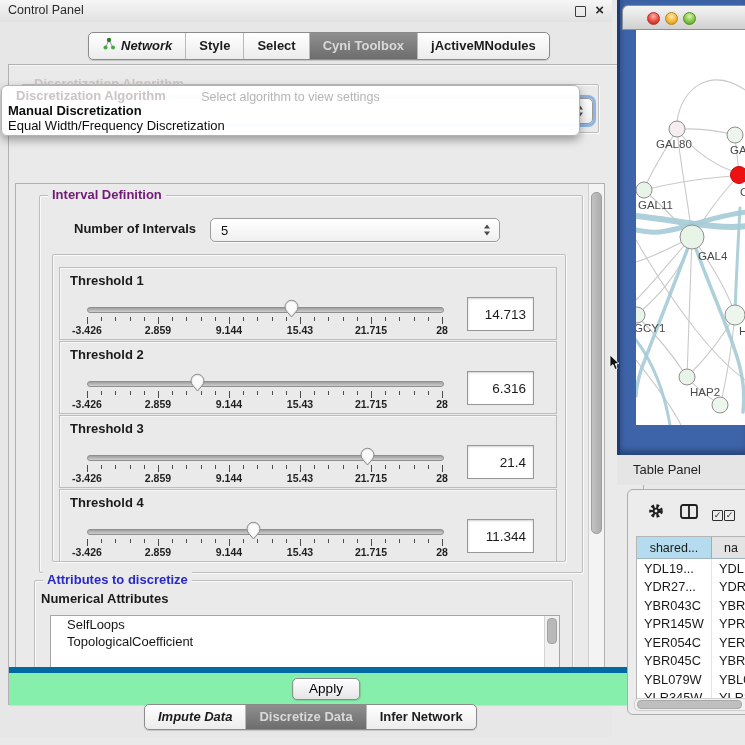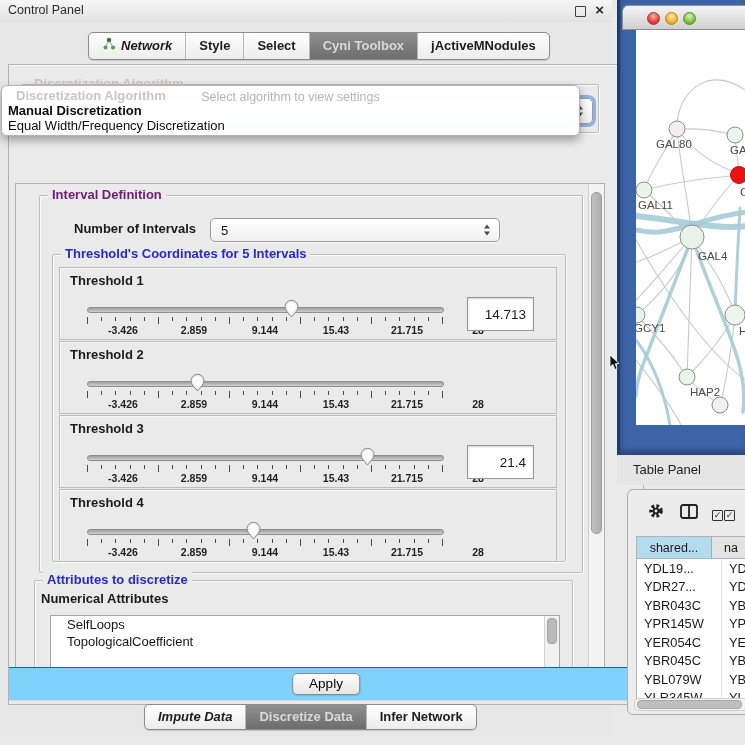--- a/index.html
+++ b/index.html
@@ -60,31 +60,31 @@
 
   .thr-box{position:absolute;left:6px;width:496px;height:71px;border:1px solid #bdbdbd;
            box-shadow:inset 1px 1px 0 #f7f7f7;}
   .thr-label{position:absolute;left:10px;top:5px;font-weight:bold;font-size:13px;}
   .track{position:absolute;left:27px;top:39px;width:355px;height:4px;border-radius:3px;
          background:linear-gradient(#9f9f9f,#cfcfcf);border:1px solid #8f8f8f;}
   .knob{position:absolute;top:31px;width:15px;height:19px;z-index:5;}
   .ticks{position:absolute;left:0;top:49px;height:8px;width:100%;}
   .tick{position:absolute;top:0;width:1px;background:#4c4c4c;}
   .tlabels{position:absolute;left:0;top:56px;height:12px;width:100%;font-size:10.5px;font-weight:bold;color:#1f1f1f;}
-  .tlabel{position:absolute;transform:translateX(-50%);white-space:nowrap;margin-left:36px;}
+  .tlabel{position:absolute;transform:translateX(-50%);white-space:nowrap;}
   .valbox{position:absolute;left:407px;top:29px;width:58px;height:32px;background:#fff;border:1px solid #979797;
           box-shadow:inset 0 1px 2px rgba(0,0,0,.18);display:flex;align-items:center;justify-content:flex-end;
           padding-right:7px;font-size:13.5px;}
 
   #attr-list{position:absolute;left:15px;top:34px;right:12px;height:52px;background:#fff;border:1px solid #a6a6a6;overflow:hidden;}
   #attr-list .row{padding-left:16px;line-height:17px;font-size:13px;color:#161616;}
   #attr-scroll{position:absolute;right:0;top:0;width:14px;bottom:0;background:#f1f1f1;border-left:1px solid #d4d4d4;}
   #attr-scroll .thumb{position:absolute;left:2px;top:2px;width:8px;height:24px;border-radius:4px;background:#b9b9b9;border:1px solid #a3a3a3;}
 
-  #apply-strip{left:0;top:602px;right:0;height:32px;background:#7dd3fc;border-top:1px solid #0369a1;border-bottom:1px solid #d6d6d6;}
+  #apply-strip{left:0;top:602px;right:0;height:32px;background:#86efac;border-top:6px solid #0369a1;border-bottom:1px solid #d6d6d6;}
   #apply-btn{left:50%;top:5px;transform:translateX(-50%);padding:2px 16px 3px;border:1px solid #8d8d8d;border-radius:5px;
              background:linear-gradient(#fefefe,#e5e5e5);font-size:13.5px;box-shadow:0 1px 1px rgba(0,0,0,.12);}
 
   
   #net-window{left:617px;top:0;width:128px;height:455px;background:#3d64a9;
               border-left:3px solid #1d3c74;box-shadow:inset 0 -4px 6px rgba(0,0,20,.35);}
   #net-titlebar{left:2px;top:5px;right:0;height:23px;background:linear-gradient(#f5f5f5,#d0d0d0);
                 border:1px solid #8f8f8f;border-right:none;border-top-left-radius:6px;}
   .light{position:absolute;top:5.5px;width:11px;height:11px;border-radius:50%;}
   .light.red{background:radial-gradient(circle at 50% 30%,#ffb3ac,#e8493c 55%,#b81f12);border:1px solid #a33;}
@@ -101,21 +101,21 @@
   .tb-icon{position:absolute;top:9px;}
   .chk{display:inline-block;width:9px;height:9px;border:1.5px solid #2e2e2e;border-radius:1px;
        font-size:9px;line-height:8px;text-align:center;color:#2e2e2e;font-weight:bold;}
   #tb-table{left:8px;top:46px;right:0;bottom:14px;overflow:hidden;background:#fff;border:1px solid #b5b5b5;border-right:none;}
   .th-row{display:flex;height:21px;border-bottom:1px solid #9fb6c2;}
   .th-cell{font-size:12.5px;display:flex;align-items:center;justify-content:center;box-sizing:border-box;}
   .th-cell.c1{width:75px;background:#b5dcee;border-right:1px solid #8fb2c4;}
   .th-cell.c2{flex:1;background:#e3e3e3;justify-content:flex-start;padding-left:12px;border-right:1px solid #c4c4c4;}
   .td-row{display:flex;height:18.5px;font-size:12.8px;}
   .td-cell{display:flex;align-items:center;box-sizing:border-box;white-space:nowrap;overflow:hidden;}
-  .td-cell.c1{width:85px;padding-left:7px;border-right:1px solid #e3e3e3;}
+  .td-cell.c1{width:75px;padding-left:7px;border-right:1px solid #e3e3e3;}
   .td-cell.c2{flex:1;padding-left:7px;}
   #hscroll{left:6px;right:0;bottom:3px;height:11px;background:#f2f2f2;border:1px solid #cfcfcf;border-right:none;border-radius:5px 0 0 5px;}
   #hscroll .thumb{position:absolute;left:2px;top:1px;height:7px;width:103px;border-radius:4px;background:#bfbfbf;border:1px solid #a8a8a8;}
 
   #cursor{left:609px;top:355px;z-index:60;}
 </style>
 </head>
 <body>
 
 <div class="abs" id="control-panel">
@@ -174,21 +174,20 @@
       <div class="group" style="left:23px;top:11px;width:542px;height:376px;">
         <span class="gtitle green">Interval Definition</span>
 
         <span class="abs" style="left:34px;top:25px;font-weight:bold;">Number of Intervals</span>
         <div class="combo" style="left:170px;top:22px;width:256px;height:22px;">
           <span>5</span>
           <span class="spin"></span>
         </div>
 
         <div class="group" style="left:12px;top:58px;width:512px;height:306px;">
-          <span class="gtitle blue">Threshold's Coordinates for 5 Intervals</span>
 
           <div class="thr-box" style="top:12px;">
             <span class="thr-label">Threshold 1</span>
             <div class="track"></div>
             <div class="ticks">
                 <span class="tick" style="left: 27px; height: 7px;"></span>
                 <span class="tick" style="left: 41.2px; height: 4px;"></span>
                 <span class="tick" style="left: 55.4px; height: 4px;"></span>
                 <span class="tick" style="left: 69.6px; height: 4px;"></span>
                 <span class="tick" style="left: 83.8px; height: 4px;"></span>
@@ -260,20 +259,21 @@
                 <span class="tick" style="left: 382px; height: 7px;"></span>
               </div>
             <div class="tlabels">
                 <span class="tlabel" style="left: 27px;">-3.426</span>
                 <span class="tlabel" style="left: 98px;">2.859</span>
                 <span class="tlabel" style="left: 169px;">9.144</span>
                 <span class="tlabel" style="left: 240px;">15.43</span>
                 <span class="tlabel" style="left: 311px;">21.715</span>
                 <span class="tlabel" style="left: 382px;">28</span>
               </div>
+            <div class="valbox">6.316</div>
           <span class="knob" style="left: 129.55px;"><svg width="15" height="19" viewBox="0 0 15 19">
                   <path d="M7.5 18 L3 12.8 Q1 10.6 1 7.8 A6.5 6.5 0 0 1 14 7.8 Q14 10.6 12 12.8 Z" fill="#e9e9e9" stroke="#8a8a8a"></path>
                   <path d="M7.5 15.8 L4.2 12 Q2.5 10.2 2.5 7.9 A5 5 0 0 1 12.5 7.9 Q12.5 10.2 10.8 12 Z" fill="#fbfbfb"></path>
                 </svg></span>
             </div>
           <div class="thr-box" style="top:160px;">
             <span class="thr-label">Threshold 3</span>
             <div class="track"></div>
             <div class="ticks">
                 <span class="tick" style="left: 27px; height: 7px;"></span>
@@ -349,20 +349,21 @@
                 <span class="tick" style="left: 382px; height: 7px;"></span>
               </div>
             <div class="tlabels">
                 <span class="tlabel" style="left: 27px;">-3.426</span>
                 <span class="tlabel" style="left: 98px;">2.859</span>
                 <span class="tlabel" style="left: 169px;">9.144</span>
                 <span class="tlabel" style="left: 240px;">15.43</span>
                 <span class="tlabel" style="left: 311px;">21.715</span>
                 <span class="tlabel" style="left: 382px;">28</span>
               </div>
+            <div class="valbox">11.344</div>
           <span class="knob" style="left: 186.35px;"><svg width="15" height="19" viewBox="0 0 15 19">
                   <path d="M7.5 18 L3 12.8 Q1 10.6 1 7.8 A6.5 6.5 0 0 1 14 7.8 Q14 10.6 12 12.8 Z" fill="#e9e9e9" stroke="#8a8a8a"></path>
                   <path d="M7.5 15.8 L4.2 12 Q2.5 10.2 2.5 7.9 A5 5 0 0 1 12.5 7.9 Q12.5 10.2 10.8 12 Z" fill="#fbfbfb"></path>
                 </svg></span>
             </div>
         </div>
       </div>
 
       <div class="group" style="left:18px;top:396px;width:537px;height:110px;">
         <span class="gtitle blue">Attributes to discretize</span>

